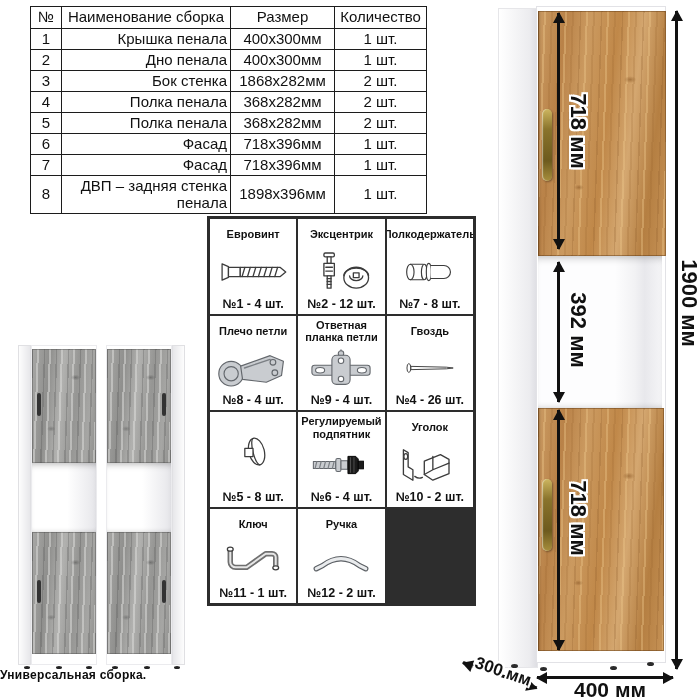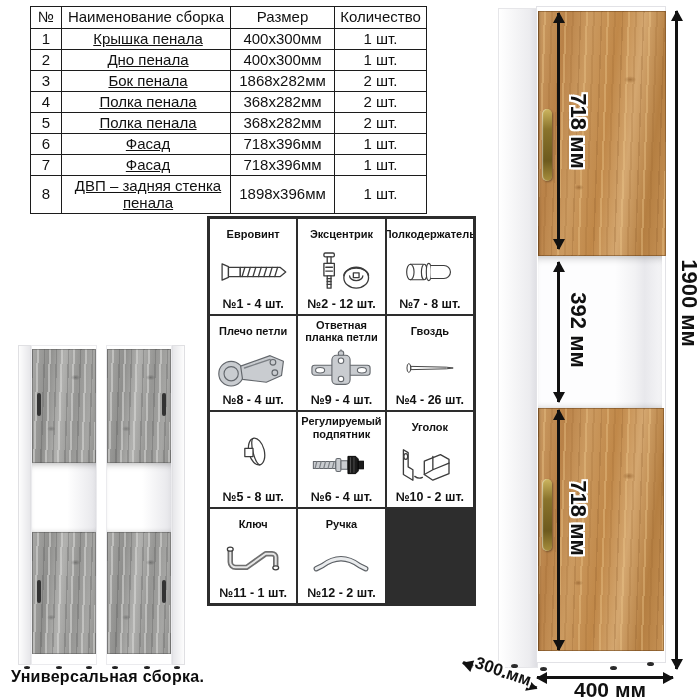--- a/index.html
+++ b/index.html
@@ -8,21 +8,21 @@
     background:#ffffff;font-family:"Liberation Sans",sans-serif;color:#111;
   }
 
   
   #parts-table{position:absolute;left:30px;top:6px;border-collapse:collapse;table-layout:fixed;}
   #parts-table th,#parts-table td{
     border:1.5px solid #1c1c1c;font-size:15px;padding:0 3px;height:20px;line-height:1.12;
     font-weight:normal;text-align:center;vertical-align:middle;background:#fff;
   }
   #parts-table th{height:21px;}
-  #parts-table td.c-name{text-align:center;padding-left:7px;text-decoration:underline;}
+  #parts-table td.c-name{text-align:right;padding-left:7px;}
   #parts-table tr.tall td{height:37px;}
 
   
   #hardware{
     position:absolute;left:207px;top:216px;width:269px;height:390px;
     display:grid;grid-template-columns:repeat(3,1fr);grid-template-rows:repeat(4,1fr);
     gap:2px;background:#2d2d2d;border:3px solid #2d2d2d;box-sizing:border-box;
   }
   .hw-cell{background:#fff;display:flex;flex-direction:column;align-items:center;justify-content:space-between;padding:3px 2px 3px;overflow:hidden;}
   .hw-title{font-weight:bold;font-size:11px;text-align:center;line-height:1.15;min-height:25px;display:flex;align-items:center;justify-content:center;}
@@ -104,21 +104,21 @@
   .rot90{transform:rotate(90deg);}
   .lab-718a{left:533px;top:119px;width:90px;font-size:22px;}
   .lab-392 {left:533px;top:318px;width:90px;font-size:22px;}
   .lab-718b{left:533px;top:506px;width:90px;font-size:22px;}
   .lab-1900{left:634px;top:291px;width:110px;font-size:22px;}
   .lab-400 {left:560px;top:678px;width:100px;font-size:21px;}
   .lab-300 {left:461px;top:662px;width:84px;font-size:17px;transform:rotate(19deg);line-height:20px;}
   #arr-300{left:463px;top:661px;width:78px;transform:rotate(19deg);transform-origin:left center;}
 
   
-  #caption{position:absolute;left:11px;top:668px;font-size:16px;font-weight:bold;letter-spacing:.3px;color:#0c0c0c;}
+  #caption{position:absolute;left:0;top:668px;font-size:12px;font-weight:bold;letter-spacing:.3px;color:#0c0c0c;}
 </style>
 </head>
 <body>
 
 <table id="parts-table">
   <colgroup>
       <col style="width:31px">
       <col style="width:169px">
       <col style="width:104px">
       <col style="width:92px">
@@ -137,21 +137,21 @@
     <td>1 шт.</td>
   </tr>
   <tr>
     <td>2</td>
     <td class="c-name">Дно пенала</td>
     <td>400х300мм</td>
     <td>1 шт.</td>
   </tr>
   <tr>
     <td>3</td>
-    <td class="c-name">Бок пенала</td>
+    <td class="c-name">Бок стенка</td>
     <td>1868х282мм</td>
     <td>2 шт.</td>
   </tr>
   <tr>
     <td>4</td>
     <td class="c-name">Полка пенала</td>
     <td>368х282мм</td>
     <td>2 шт.</td>
   </tr>
   <tr>

